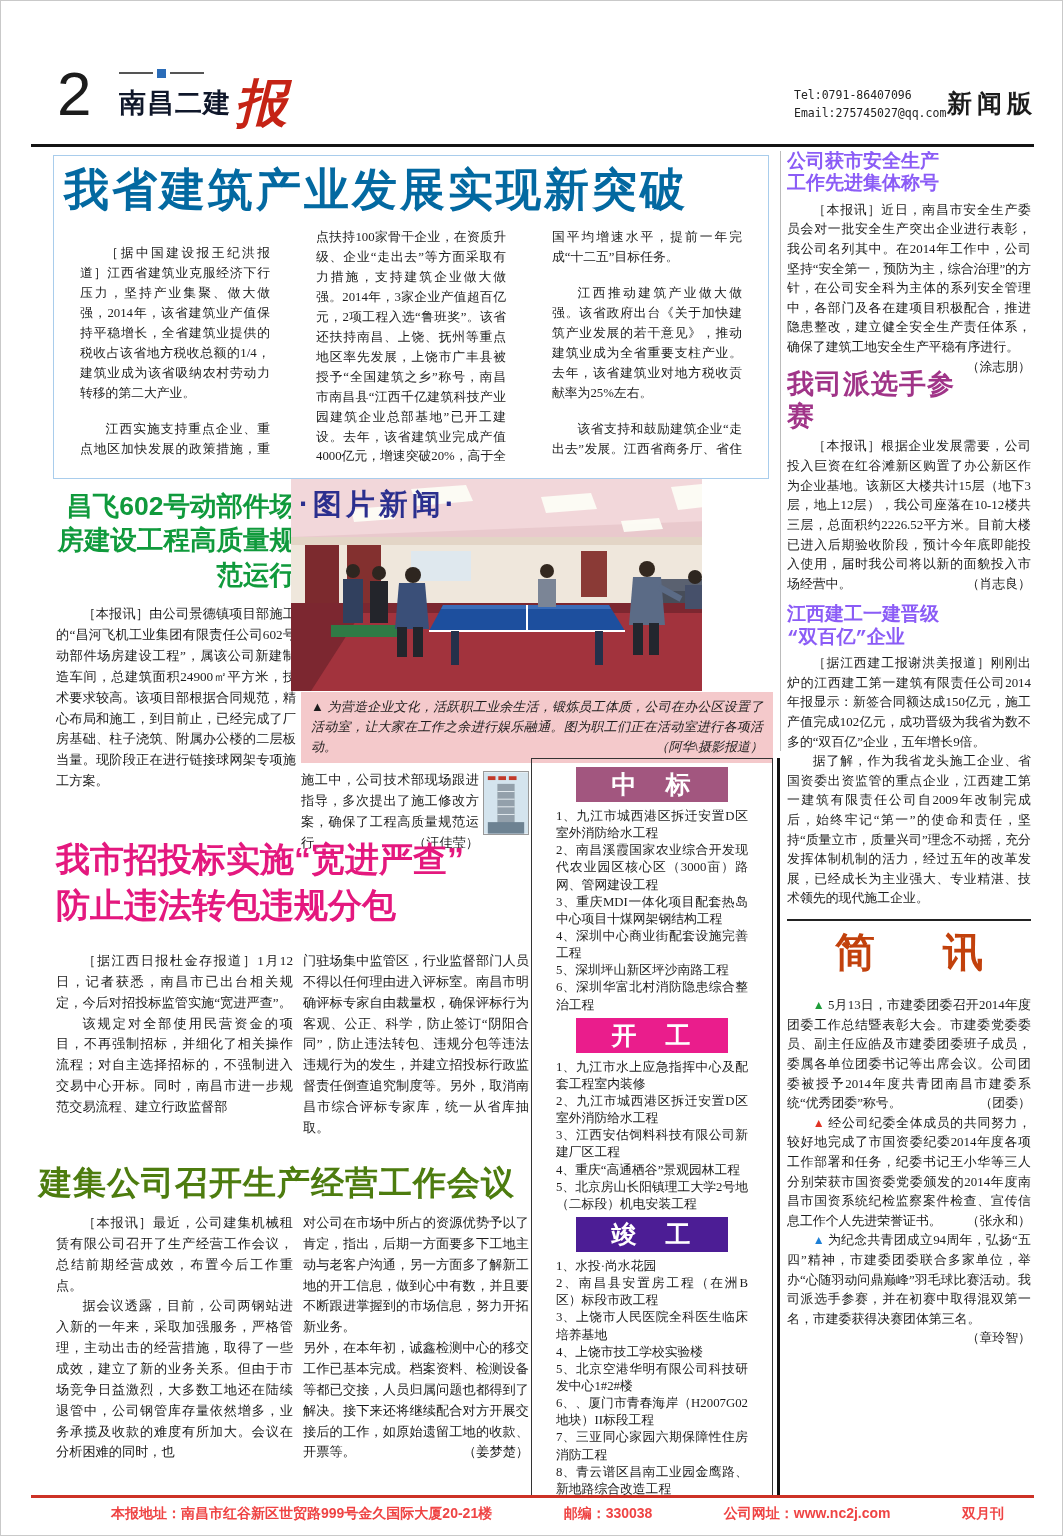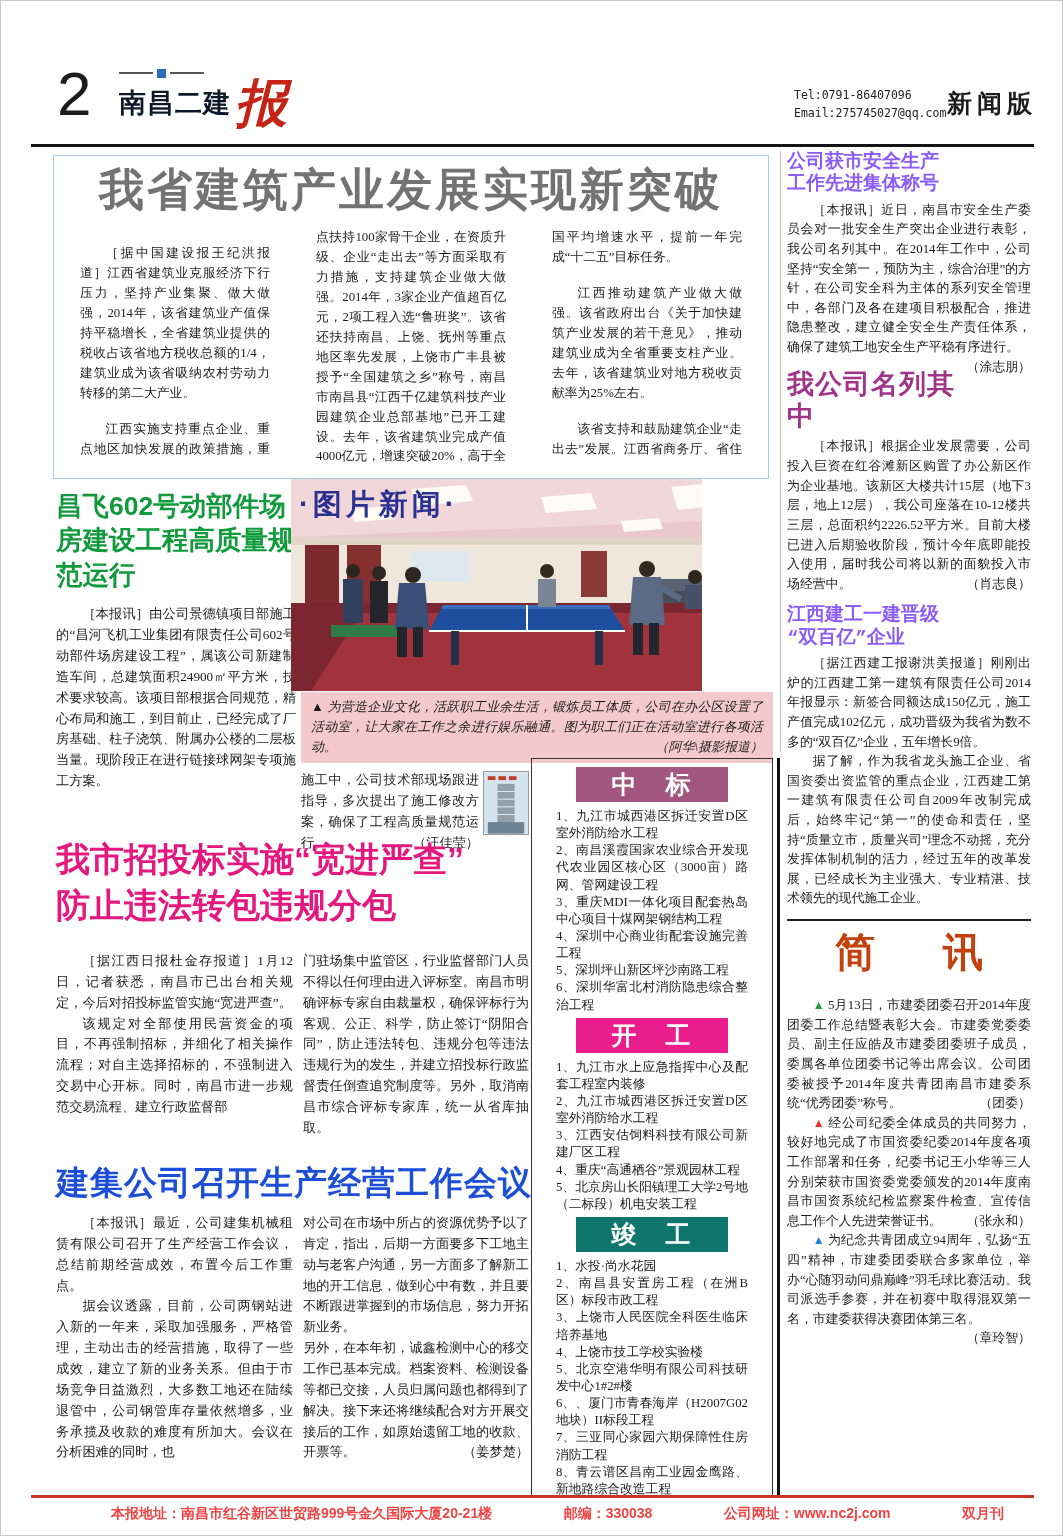--- a/index.html
+++ b/index.html
@@ -24,39 +24,39 @@
   .edition { left: 946px; top: 86px; font-family: "Liberation Sans", sans-serif; font-weight: bold; font-size: 25px; letter-spacing: 5px; text-align: right; }
   .header-rule { left: 30px; top: 143px; width: 1003px; height: 3px; background: #141414; }
 
   
   .bodytext { font-size: 13.2px; line-height: 1.58; text-align: justify; }
   .bodytext p { margin: 0; text-indent: 2em; }
   .byline { float: right; text-indent: 0; }
 
   
   .lead-box { left: 52px; top: 154px; width: 716px; height: 324px; border: 1px solid #a9cdec; padding: 2px 10px; overflow: hidden; }
-  .lead-title { text-align: center; font-family: "Liberation Sans", sans-serif; font-weight: bold; font-size: 45px; color: #737373; letter-spacing: 3px; margin: 2px 0 8px 0; }
+  .lead-title { text-align: left; font-family: "Liberation Sans", sans-serif; font-weight: bold; font-size: 45px; color: #0369a1; letter-spacing: 3px; margin: 2px 0 8px 0; }
   .lead-body { column-count: 3; column-gap: 14px; height: 248px; font-size: 12.8px; line-height: 1.56; text-align: justify; overflow: hidden; }
   .lead-body p { margin: 16px; text-indent: 2em; }
 
   
   .rail { left: 786px; top: 150px; width: 244px; height: 1342px; overflow: hidden; }
   .rail .bodytext { font-size: 12.9px; line-height: 1.52; }
   .h-blue { font-family: Liberation Mono, monospace; font-weight: bold; font-size: 19px; color: #8b5cf6; line-height: 1.18; }
   .h-plum { font-family: "Liberation Sans", sans-serif; font-weight: bold; font-size: 27px; color: #a03488; line-height: 1.2; letter-spacing: 1px; }
   .rail-art { margin-bottom: 10px; }
   .rail-art .title { margin-bottom: 5px; }
   .briefs-rule { border-top: 2px solid #222; margin: 8px 0 4px 0; }
   .h-briefs { text-align: center; font-family: "Liberation Sans", sans-serif; font-weight: bold; font-size: 40px; color: #c2410c; letter-spacing: 14px; text-indent: 14px; margin-bottom: 16px; }
   .brief-item { margin: 0 0 2px 0; }
   .tri { font-size: 12px; margin-right: 3px; }
 
   
   .changfei { left: 55px; top: 488px; width: 240px; height: 346px; overflow: hidden; }
-  .h-green { font-family: "Liberation Sans", sans-serif; font-weight: bold; font-size: 26.5px; color: #109a3c; line-height: 1.3; margin-bottom: 12px; }
+  .h-green { font-family: "Liberation Sans", sans-serif; font-weight: bold; font-size: 26.5px; color: #109a3c; line-height: 1.3; margin-bottom: 12px; text-align: right; }
 
   
   .photo { left: 290px; top: 478px; width: 411px; height: 212px; overflow: hidden; }
   .photo-label { position: absolute; left: 8px; top: 6px; font-family: "Liberation Sans", sans-serif; font-weight: bold; font-size: 29px; color: #2b2f8e; letter-spacing: 4px; z-index: 2; }
   .caption { left: 300px; top: 691px; width: 472px; background: #f4c9cb; padding: 5px 10px 6px 10px; font-size: 13px; line-height: 1.55; font-style: italic; text-align: justify; }
   .caption .byline { font-style: italic; }
   .continuation { left: 300px; top: 768px; width: 228px; height: 94px; font-size: 13.2px; line-height: 1.6; text-align: justify; overflow: hidden; }
   .thumb { float: right; width: 46px; height: 64px; margin: 2px 0 2px 4px; border: 1px solid #999; }
 
   
@@ -66,21 +66,21 @@
   .thick-vline { left: 776px; top: 757px; width: 3px; height: 740px; background: #111; }
   .rail-vline { left: 779px; top: 150px; width: 1px; height: 600px; background: #bbb; }
 
   
   .tender-title { left: 55px; top: 836px; width: 478px; font-family: "Liberation Sans", sans-serif; font-weight: bold; font-size: 34px; color: #e4187e; line-height: 1.35; }
   .tender-col1 { left: 55px; top: 950px; width: 237px; height: 208px; overflow: hidden; }
   .tender-col2 { left: 302px; top: 950px; width: 226px; height: 208px; overflow: hidden; }
   .no-indent p { text-indent: 0; }
 
   
-  .jianji-title { left: 55px; top: 1160px; width: 478px; font-family: Liberation Serif, serif; font-weight: bold; font-size: 33px; color: #1d4ed8; letter-spacing: 1px; }
+  .jianji-title { left: 38px; top: 1160px; width: 478px; font-family: Liberation Serif, serif; font-weight: bold; font-size: 33px; color: #4d7c0f; letter-spacing: 1px; }
   .jianji-col1 { left: 55px; top: 1212px; width: 237px; height: 278px; overflow: hidden; }
   .jianji-col2 { left: 302px; top: 1212px; width: 226px; height: 278px; overflow: hidden; }
 
   
   .footer-rule { left: 30px; top: 1494px; width: 1003px; height: 3px; background: #cd3226; }
   .footer-row { left: 30px; top: 1504px; width: 1003px; display: flex; justify-content: space-between; padding: 0 30px 0 80px; font-family: "Liberation Sans", sans-serif; font-size: 14px; font-weight: bold; color: #ef4444; }
 </style>
 </head>
 <body>
 
@@ -122,21 +122,21 @@
       <div class="title">
         <div class="h-blue">公司获市安全生产</div>
         <div class="h-blue">工作先进集体称号</div>
       </div>
       <div class="bodytext">
         <p><span>［本报讯］近日，南昌市安全生产委员会对一批安全生产突出企业进行表彰，我公司名列其中。在2014年工作中，公司坚持“安全第一，预防为主，综合治理”的方针，在公司安全科为主体的系列安全管理中，各部门及各在建项目积极配合，推进隐患整改，建立健全安全生产责任体系，确保了建筑工地安全生产平稳有序进行。</span><span class="byline">（涂志朋）</span></p>
       </div>
     </div>
 
     <div class="rail-art">
-      <div class="title h-plum">我公司名列其中</div>
+      <div class="title h-plum">我司派选手参赛</div>
       <div class="bodytext">
         <p><span>［本报讯］根据企业发展需要，公司投入巨资在红谷滩新区购置了办公新区作为企业基地。该新区大楼共计15层（地下3层，地上12层），我公司座落在10-12楼共三层，总面积约2226.52平方米。目前大楼已进入后期验收阶段，预计今年底即能投入使用，届时我公司将以新的面貌投入市场经营中。</span><span class="byline">（肖志良）</span></p>
       </div>
     </div>
 
     <div class="rail-art">
       <div class="title">
         <div class="h-blue">江西建工一建晋级</div>
         <div class="h-blue">“双百亿”企业</div>
       </div>
@@ -264,21 +264,21 @@
     <div>
       <div class="bid-head" style="background-color: rgb(234, 29, 140);">开　工</div>
       <p class="bid-item">1、九江市水上应急指挥中心及配套工程室内装修</p>
       <p class="bid-item">2、九江市城西港区拆迁安置D区室外消防给水工程</p>
       <p class="bid-item">3、江西安估饲料科技有限公司新建厂区工程</p>
       <p class="bid-item">4、重庆“高通栖谷”景观园林工程</p>
       <p class="bid-item">5、北京房山长阳镇理工大学2号地（二标段）机电安装工程</p>
     </div>
 
     <div>
-      <div class="bid-head" style="background-color: #0f766e;">竣　工</div>
+      <div class="bid-head" style="background-color: #4c1d95;">竣　工</div>
       <p class="bid-item">1、水投·尚水花园</p>
       <p class="bid-item">2、南昌县安置房工程（在洲B区）标段市政工程</p>
       <p class="bid-item">3、上饶市人民医院全科医生临床培养基地</p>
       <p class="bid-item">4、上饶市技工学校实验楼</p>
       <p class="bid-item">5、北京空港华明有限公司科技研发中心1#2#楼</p>
       <p class="bid-item">6、、厦门市青春海岸（H2007G02地块）II标段工程</p>
       <p class="bid-item">7、三亚同心家园六期保障性住房消防工程</p>
       <p class="bid-item">8、青云谱区昌南工业园金鹰路、新地路综合改造工程</p>
       <p class="bid-item">9、赣州市会昌路工程</p>
       <p class="bid-item">10、四川绵阳市西园公租房小区（二期）一标段</p>

